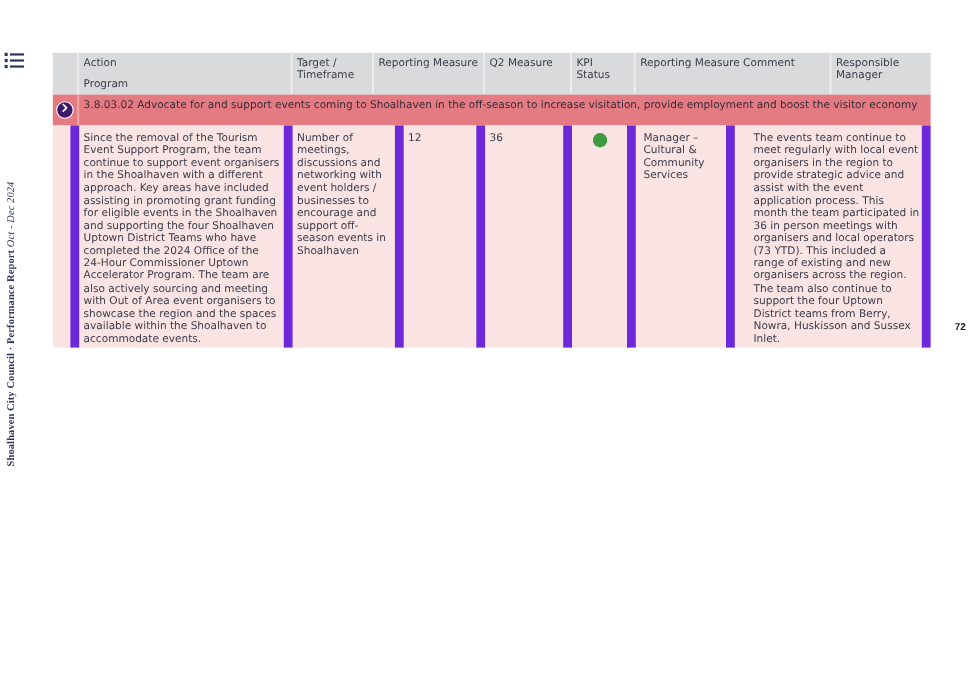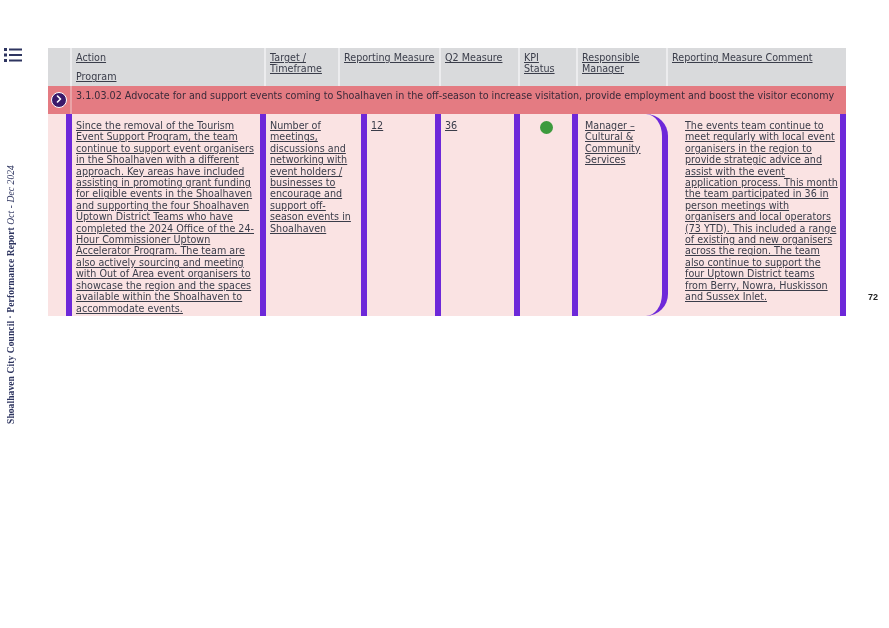--- a/index.html
+++ b/index.html
@@ -61,21 +61,20 @@
       position: relative;
     }
     .header-row {
       background: #d9dadc;
       height: 38px;
     }
     .cell {
       box-sizing: border-box;
       padding: 4px 4px;
       border-right: 2px solid #eef0f2;
-      text-decoration: underline;
     }
     .header-row .cell {
       border-right: 2px solid #ececee;
       color: #3a3d4a;
     }
     .cell:last-child { border-right: none; }
     .c0 { width: 24px; }
     .c1 { width: 194px; }
     .c2 { width: 101px; }
     .c3 { width: 74px; }
@@ -116,25 +115,25 @@
       padding: 4px 4px;
       color: #3a2a3a;
       font-size: 9.6px;
       white-space: nowrap;
     }
     .body-row {
       background: #fae3e3;
       height: 202px;
     }
     .body-row .cell {
-      border-right: 6px solid #6d28d9;
+      border-right: 8px solid #6d28d9;
       padding-top: 6px;
       color: #3a3d4a;
     }
-    .body-row .c6 { padding-left: 7px; border-radius: 22px; }
+    .body-row .c6 { padding-left: 7px; }
     .body-row .c7 { padding-left: 17px; padding-right: 2px; }
     .kpi-dot-wrap {
       display: flex;
       justify-content: center;
       padding-top: 1px;
     }
     .kpi-dot {
       width: 13px;
       height: 13px;
       border-radius: 50%;
@@ -163,35 +162,35 @@
   <div class="row header-row">
     <div class="cell c0"></div>
     <div class="cell c1">
       <span>Action</span>
       <span class="line2">Program</span>
     </div>
     <div class="cell c3">Target / Timeframe</div>
     <div class="cell c2">Reporting Measure</div>
     <div class="cell c4">Q2 Measure</div>
     <div class="cell c5">KPI Status</div>
+    <div class="cell c7">Reporting Measure Comment</div>
     <div class="cell c6">Responsible Manager</div>
-    <div class="cell c7">Reporting Measure Comment</div>
   </div>
 
   <div class="row banner-row">
     <div class="expand-cell">
       <div class="chevron-btn">
         <span>
           <svg width="8" height="8" viewBox="0 0 8 8">
             <path d="M2.5 1 L5.5 4 L2.5 7" stroke="#ffffff" stroke-width="1.6" fill="none" stroke-linecap="round" stroke-linejoin="round"></path>
           </svg>
         </span>
       </div>
     </div>
-    <div class="banner-text">3.1.03.02 Advocate for and support events coming to Shoalhaven in the off-season to increase visitation, provide employment and boost the visitor economy</div>
+    <div class="banner-text">3.8.03.02 Advocate for and support events coming to Shoalhaven in the off-season to increase visitation, provide employment and boost the visitor economy</div>
   </div>
 
   <div class="row body-row">
     <div class="cell c0"></div>
     <div class="cell c1">Since the removal of the Tourism Event Support Program, the team continue to support event organisers in the Shoalhaven with a different approach. Key areas have included assisting in promoting grant funding for eligible events in the Shoalhaven and supporting the four Shoalhaven Uptown District Teams who have completed the 2024 Office of the 24-Hour Commissioner Uptown Accelerator Program. The team are also actively sourcing and meeting with Out of Area event organisers to showcase the region and the spaces available within the Shoalhaven to accommodate events.</div>
     <div class="cell c2">Number of meetings, discussions and networking with event holders / businesses to encourage and support off-season events in Shoalhaven</div>
     <div class="cell c3">12</div>
     <div class="cell c4">36</div>
     <div class="cell c5">
       <div class="kpi-dot-wrap">

